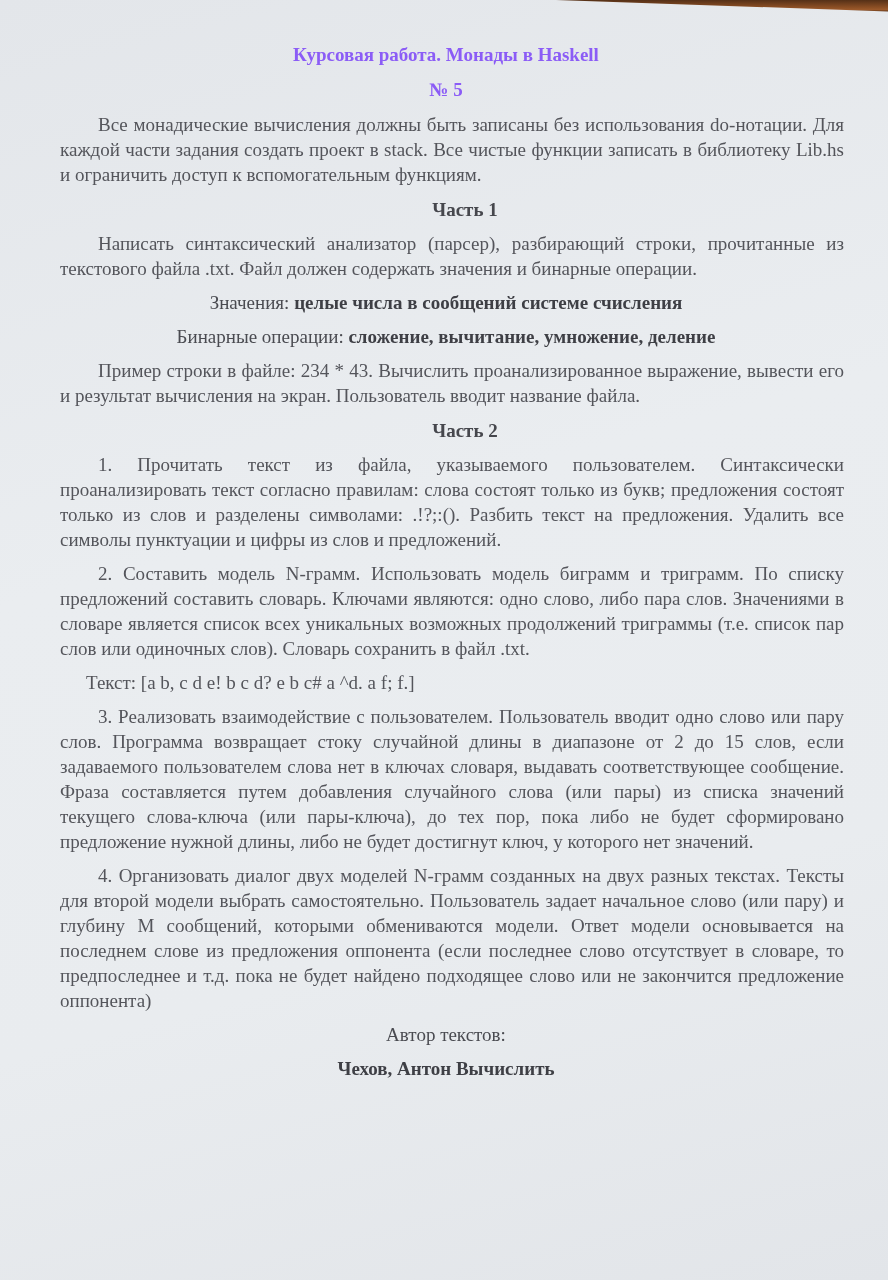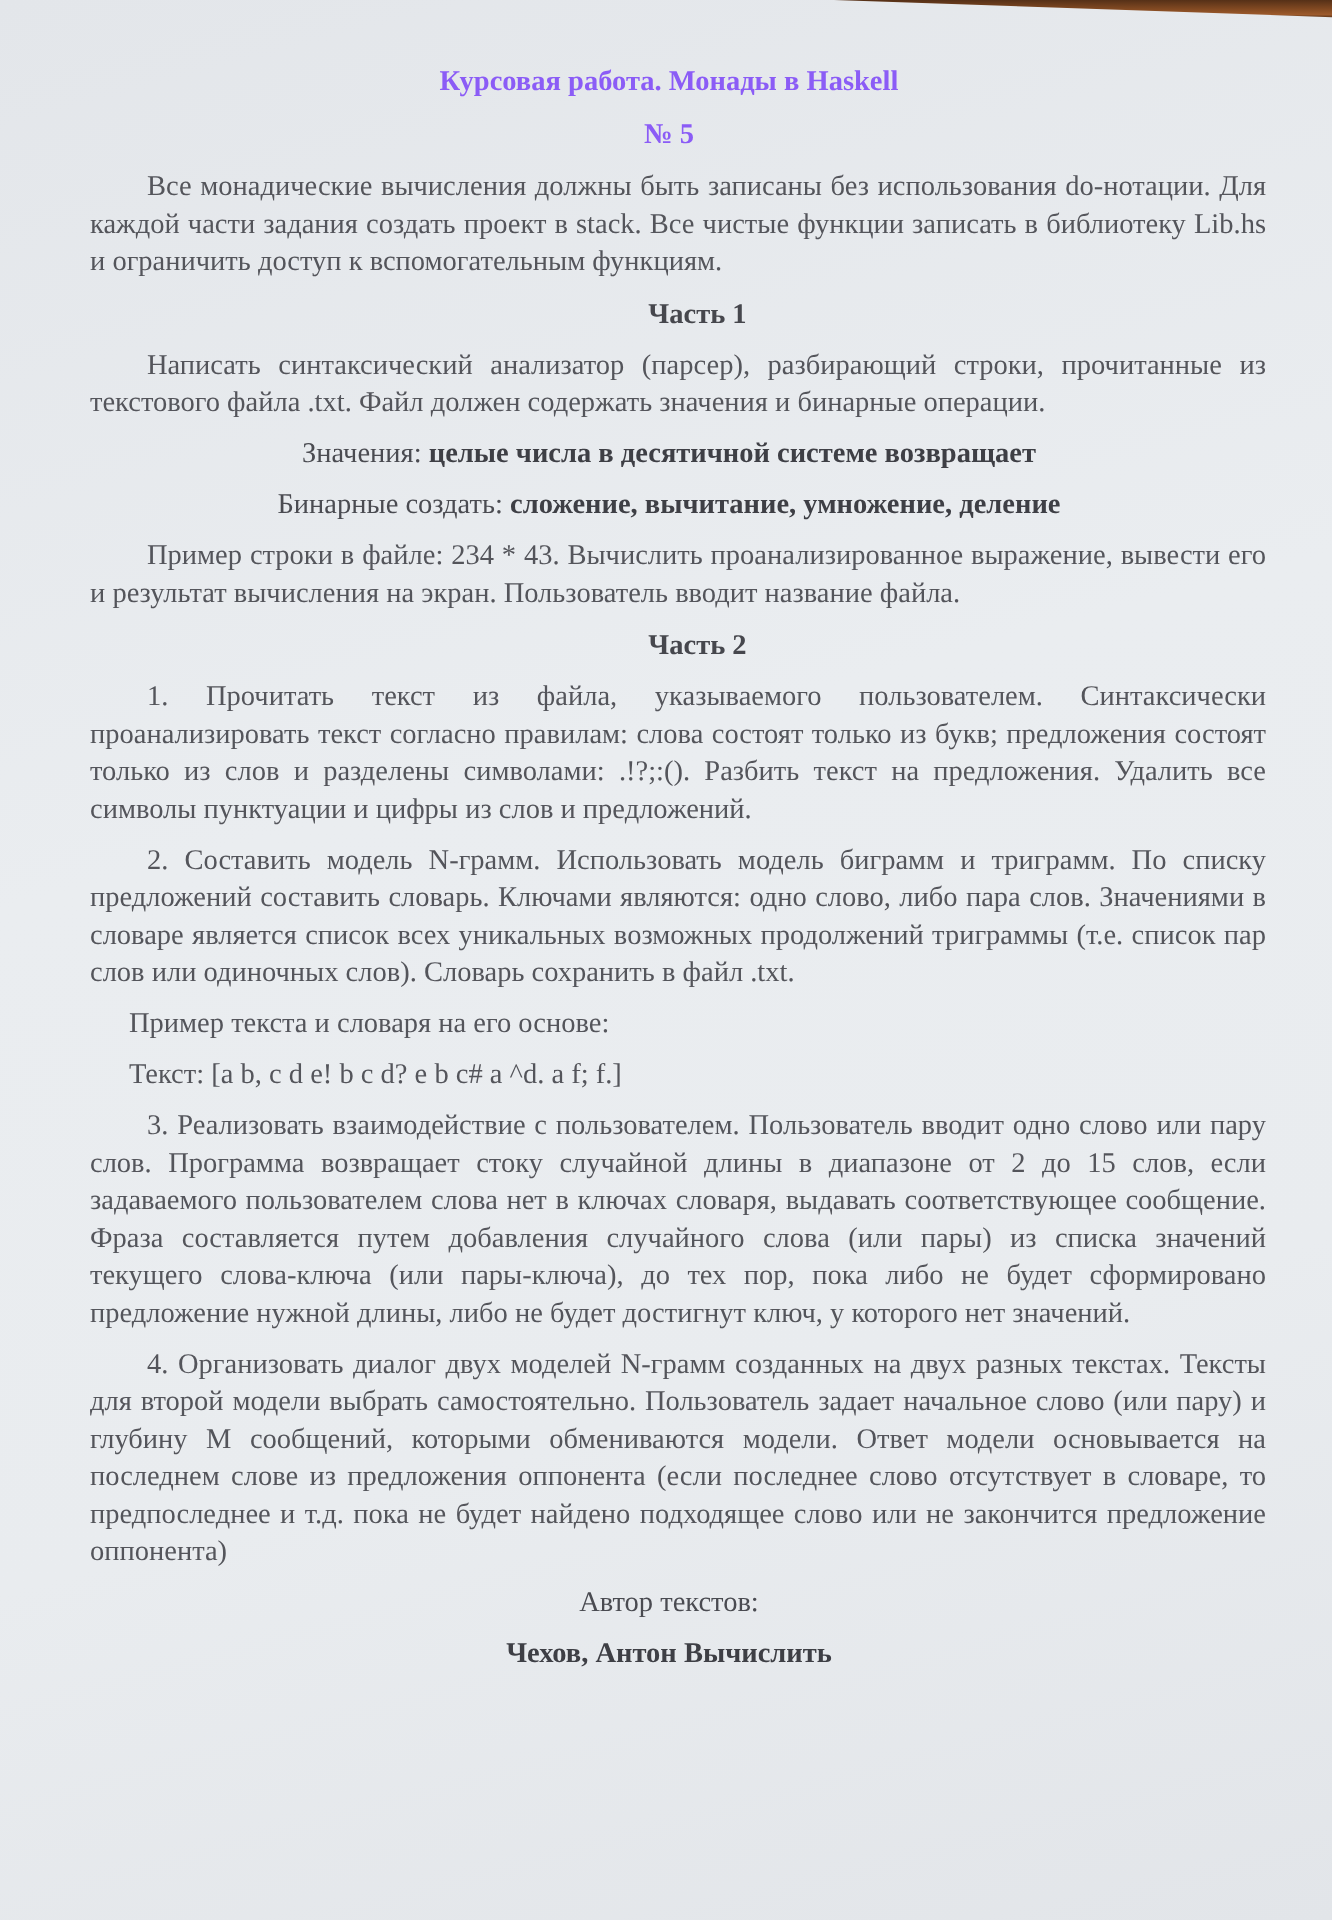--- a/index.html
+++ b/index.html
@@ -81,34 +81,33 @@
   <p class="title">Курсовая работа. Монады в Haskell</p>
 
   <p class="title">№ 5</p>
 
   <p class="para">Все монадические вычисления должны быть записаны без использования do-нотации. Для каждой части задания создать проект в stack. Все чистые функции записать в библиотеку Lib.hs и ограничить доступ к вспомогательным функциям.</p>
 
   <p class="heading">Часть 1</p>
 
   <p class="para">Написать синтаксический анализатор (парсер), разбирающий строки, прочитанные из текстового файла .txt. Файл должен содержать значения и бинарные операции.</p>
 
-  <p class="centered"><span class="semi">Значения: </span><span class="bold-seg">целые числа в десятичной системе возвращает</span></p>
+  <p class="centered"><span class="semi">Значения: </span><span class="bold-seg">целые числа в сообщений системе счисления</span></p>
 
-  <p class="centered"><span class="semi">Бинарные создать: </span><span class="bold-seg">сложение, вычитание, умножение, деление</span></p>
+  <p class="centered"><span class="semi">Бинарные операции: </span><span class="bold-seg">сложение, вычитание, умножение, деление</span></p>
 
   <p class="para">Пример строки в файле: 234 * 43. Вычислить проанализированное выражение, вывести его и результат вычисления на экран. Пользователь вводит название файла.</p>
 
   <p class="heading">Часть 2</p>
 
 
   <p class="para">1.  Прочитать текст из файла, указываемого пользователем. Синтаксически проанализировать текст согласно правилам: слова состоят только из букв; предложения состоят только из слов и разделены символами: .!?;:(). Разбить текст на предложения. Удалить все символы пунктуации и цифры из слов и предложений.</p>
 
   <p class="para">2. Составить модель N-грамм. Использовать модель биграмм и триграмм. По списку предложений составить словарь. Ключами являются: одно слово, либо пара слов. Значениями в словаре является список всех уникальных возможных продолжений триграммы (т.е. список пар слов или одиночных слов). Словарь сохранить в файл .txt.</p>
 
-  <p class="para-left">Пример текста и словаря на его основе:</p>
 
   <p class="para-left">Текст: [a b, c d e! b c d? e b c# a ^d. a f; f.]</p>
 
 
   <p class="para">3. Реализовать взаимодействие с пользователем. Пользователь вводит одно слово или пару слов. Программа возвращает стоку случайной длины в диапазоне от 2 до 15 слов, если задаваемого пользователем слова нет в ключах словаря, выдавать соответствующее сообщение. Фраза составляется путем добавления случайного слова (или пары) из списка значений текущего слова-ключа (или пары-ключа), до тех пор, пока либо не будет сформировано предложение нужной длины, либо не будет достигнут ключ, у которого нет значений.</p>
 
   <p class="para">4. Организовать диалог двух моделей N-грамм созданных на двух разных текстах. Тексты для второй модели выбрать самостоятельно. Пользователь задает начальное слово (или пару) и глубину М сообщений, которыми обмениваются модели. Ответ модели основывается на последнем слове из предложения оппонента (если последнее слово отсутствует в словаре, то предпоследнее и т.д. пока не будет найдено подходящее слово или не закончится предложение оппонента)</p>
 
   <p class="centered semi">Автор текстов:</p>
 

